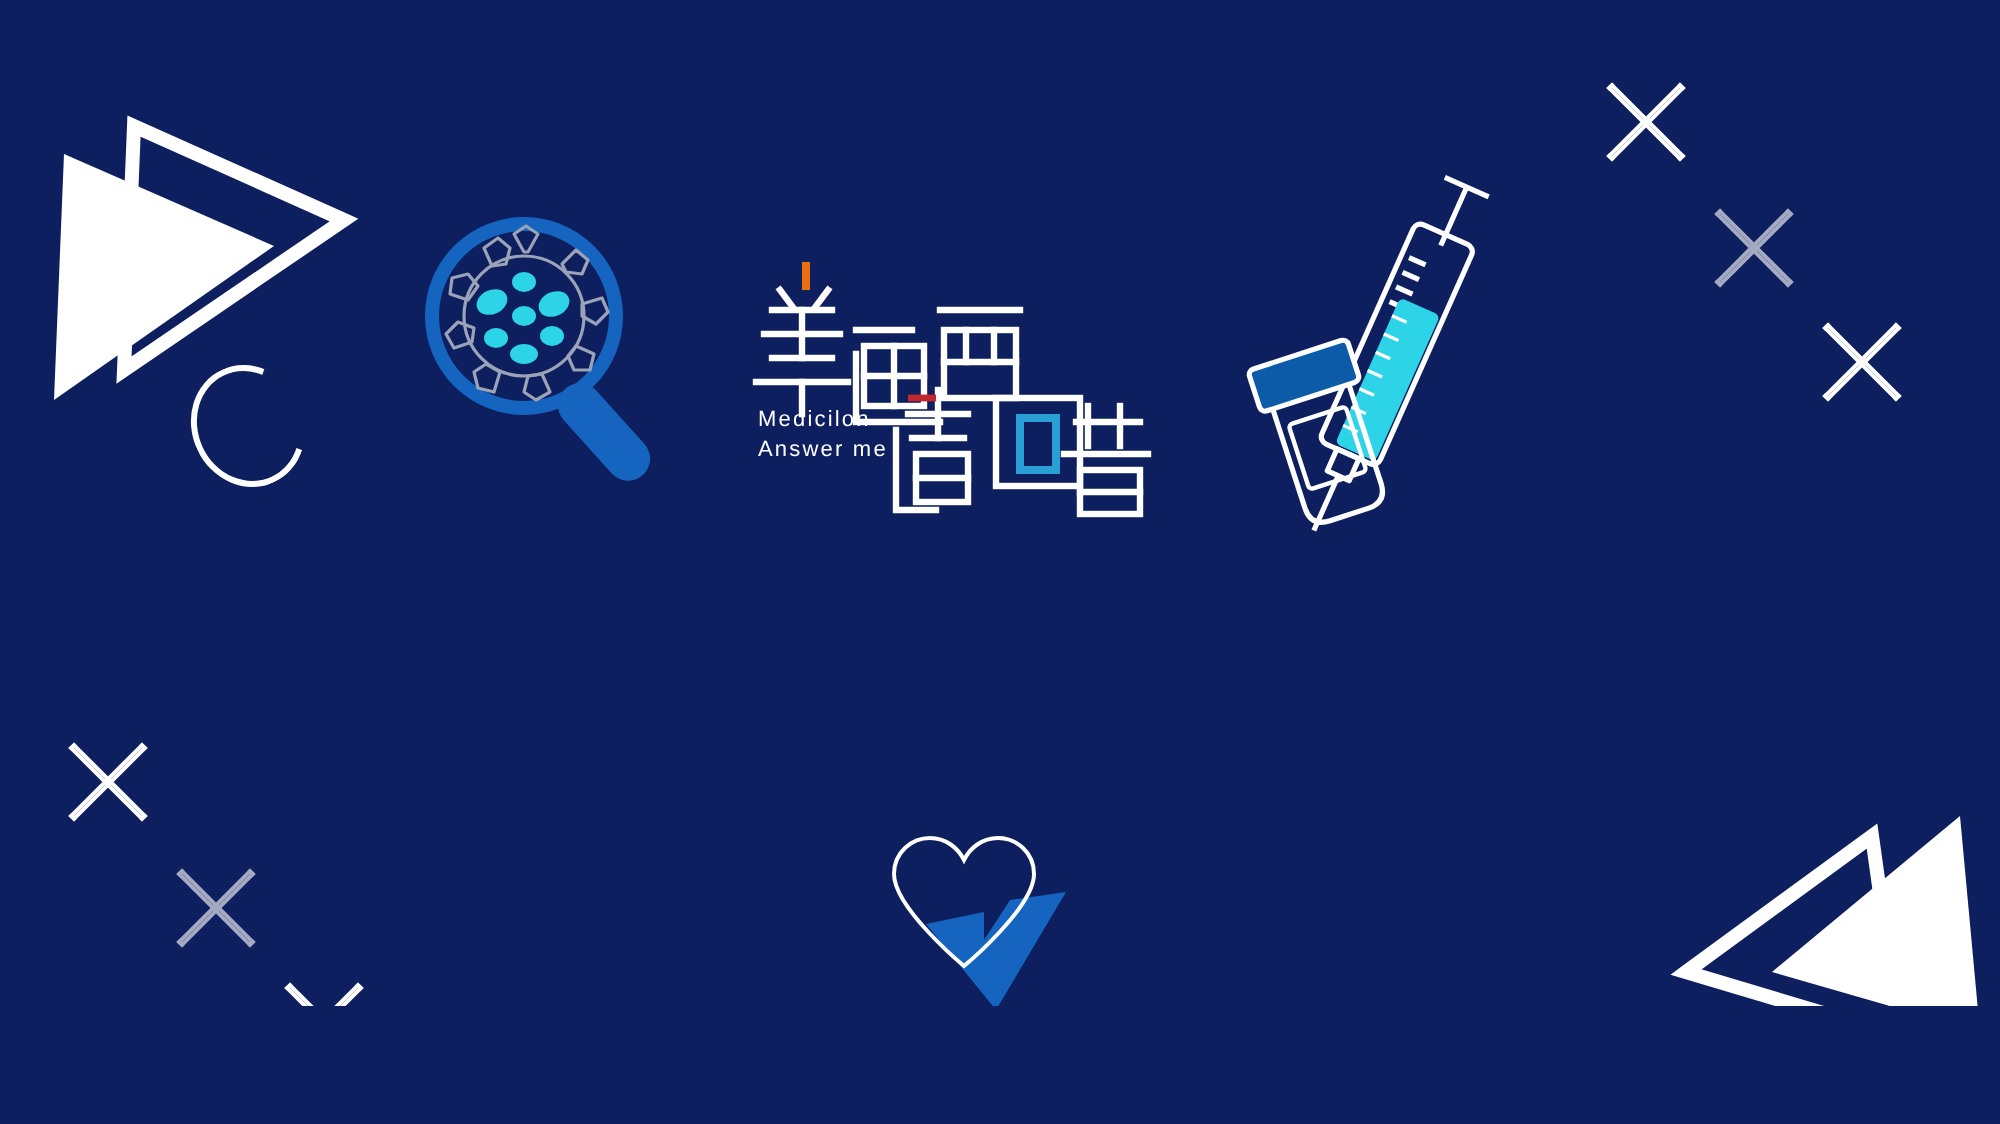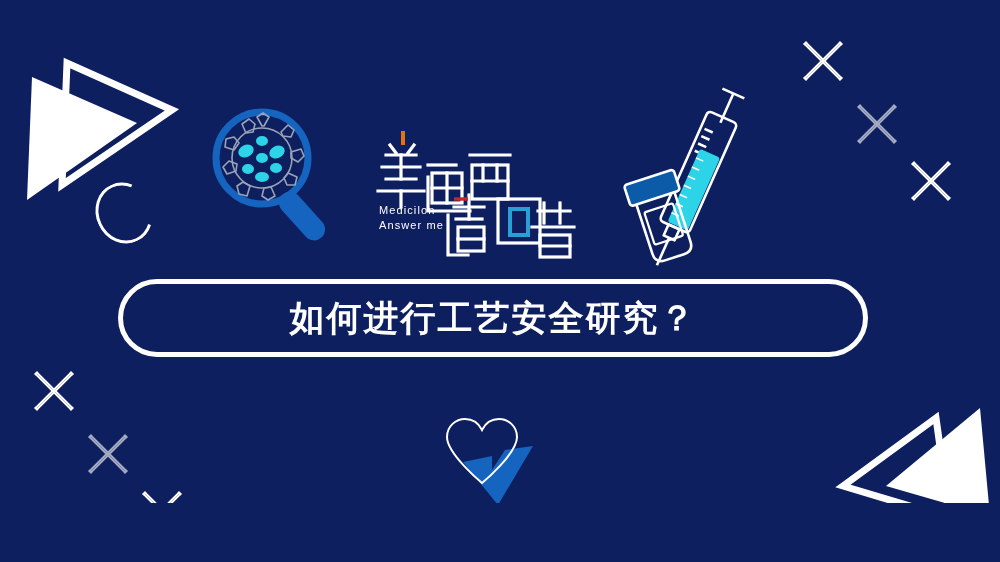--- a/index.html
+++ b/index.html
@@ -262,23 +262,20 @@
 
       <g transform="rotate(-18 38 140)">
         <rect x="8" y="96" width="52" height="22" rx="3" fill="#0b5ba8"></rect>
         <path d="M14 118 L14 170 Q14 180 24 180 L44 180 Q54 180 54 170 L54 118" fill="none" stroke="#ffffff" stroke-width="2.6"></path>
         <rect x="8" y="96" width="52" height="22" rx="3" fill="none" stroke="#ffffff" stroke-width="2.6"></rect>
         <rect x="19" y="128" width="30" height="34" rx="2" fill="none" stroke="#ffffff" stroke-width="2.2"></rect>
       </g>
     </svg>
   </div>
 
-  <div id="title-pill">
-    <span id="title-text">如何进行工艺安全研究？</span>
-  </div>
 
   <div class="abs" style="left:435px; top:410px;">
     <svg width="115" height="100" viewBox="0 0 115 100">
 
       <path d="M28 52 L57 46 L57 60 L70 40 L98 36 L63 95 Z" fill="#1565c0"></path>
       <path d="M63 95 C63 95 98 62 98 42 C98 30 88 24 80 24
                C72 24 66 30 63 36 C60 30 54 24 46 24
                C38 24 28 30 28 42 C28 62 63 95 63 95 Z" fill="#1565c0" opacity="0"></path>
 
       <path d="M47 73 C47 73 12 44 12 27 C12 16 21 9 30 9

